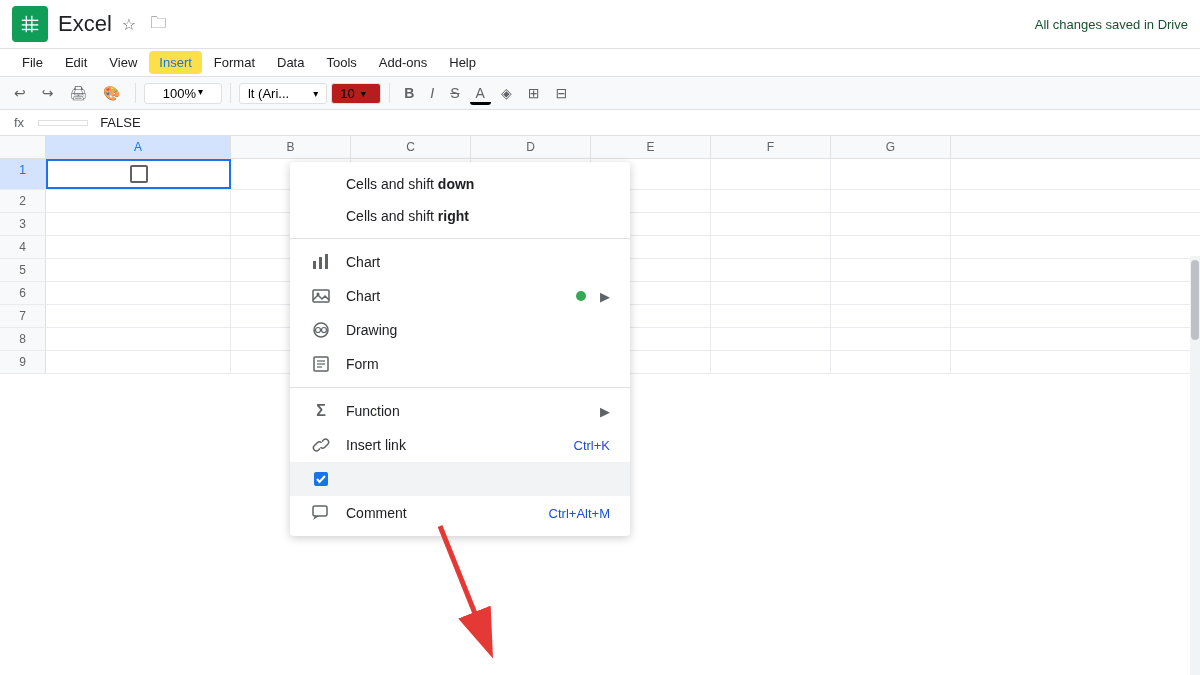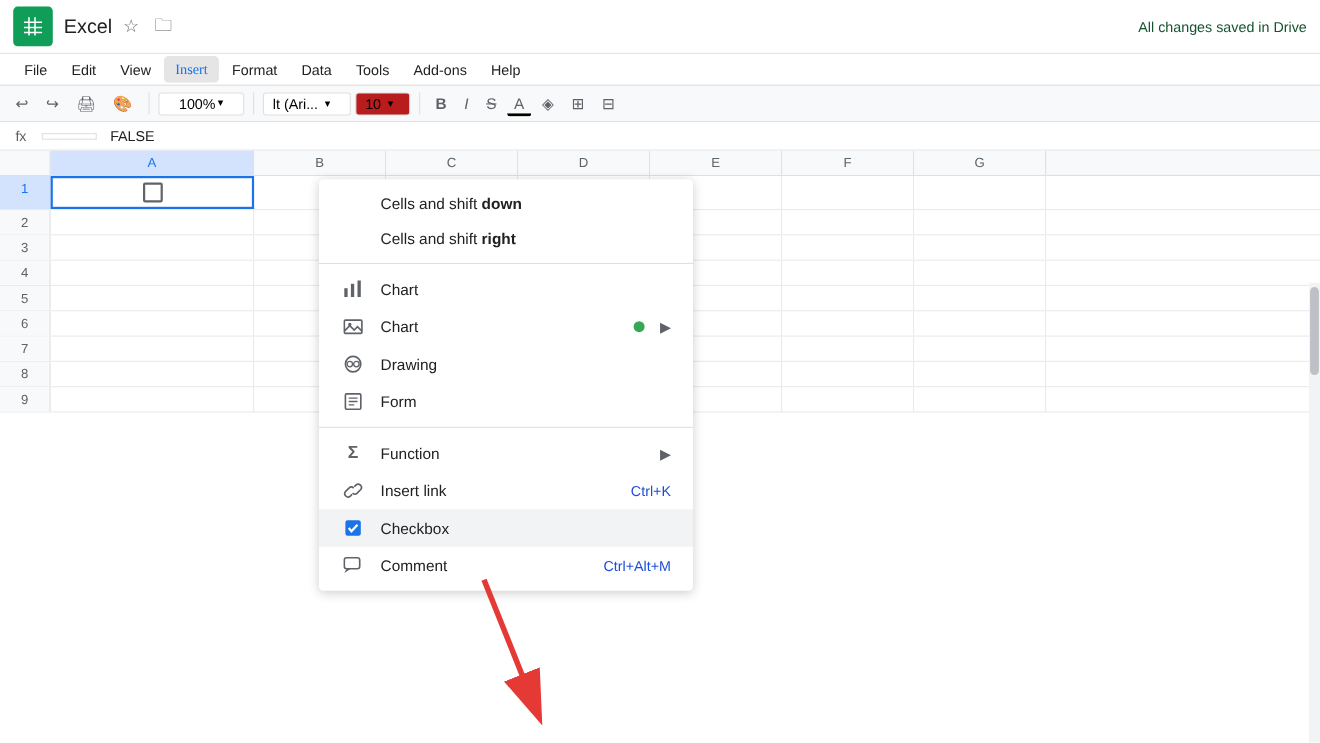--- a/index.html
+++ b/index.html
@@ -14,39 +14,39 @@
       border-bottom: 1px solid #e0e0e0;
       gap: 10px;
     }
     .app-icon {
       width: 36px; height: 36px;
       background: #0f9d58;
       border-radius: 4px;
       display: flex; align-items: center; justify-content: center;
     }
     .app-icon svg { width: 22px; height: 22px; }
-    .title-text { font-size: 18px; font-weight: 500; color: #202124; }
+    .title-text { font-size: 22px; font-weight: 500; color: #202124; }
     .star-icon, .folder-icon { color: #5f6368; font-size: 16px; cursor: pointer; }
 
     
     .menu-bar {
       display: flex;
       align-items: center;
       padding: 2px 12px;
       background: #fff;
       gap: 2px;
     }
     .menu-item {
       padding: 4px 10px;
       border-radius: 4px;
       cursor: pointer;
       font-size: 13px;
       color: #202124;
     }
-    .menu-item.active { background: #e5e5e5; color: #1a73e8; font-family: Liberation Serif, serif; }
+    .menu-item.active { background: #fde047; color: #1a73e8; }
     .saved-text { margin-left: auto; font-size: 13px; color: #14532d; }
 
     
     .toolbar {
       display: flex;
       align-items: center;
       padding: 4px 8px;
       background: #f8f9fa;
       border-bottom: 1px solid #e0e0e0;
       border-top: 1px solid #e0e0e0;
@@ -62,21 +62,21 @@
       display: flex; align-items: center; justify-content: center;
     }
     .toolbar-separator { width: 1px; height: 20px; background: #e0e0e0; margin: 0 4px; }
     .zoom-selector {
       display: flex; align-items: flex-start; gap: 2px;
       border: 1px solid #e0e0e0; border-radius: 3px;
       padding: 2px 18px; font-size: 13px; cursor: pointer;
       background: #fff;
     }
     .font-selector {
-      display: flex; align-items: center; gap: 2px;
+      display: flex; align-items: center; gap: 20px;
       border: 1px solid #e0e0e0; border-radius: 3px;
       padding: 2px 8px; font-size: 13px; cursor: pointer;
       background: #fff; min-width: 80px;
     }
     .font-size-selector {
       display: flex; align-items: center; gap: 2px;
       border: 1px solid #e0e0e0; border-radius: 3px;
       padding: 2px 8px; font-size: 13px; cursor: pointer;
       background: #b91c1c; width: 50px;
     }
@@ -460,21 +460,20 @@
       <span class="shortcut">Ctrl+K</span>
     </div>
 
     <div class="menu-option highlighted">
       <span class="menu-icon">
         <svg width="18" height="18" viewBox="0 0 18 18">
             <rect x="2" y="2" width="14" height="14" rx="2" fill="#1a73e8"></rect>
             <polyline points="5,9 7.5,12 13,6" stroke="white" stroke-width="2" fill="none"></polyline>
           </svg>
       </span>
-      <span class="label">Checkbox</span>
     </div>
 
     <div class="menu-option">
       <span class="menu-icon">
         <svg width="18" height="18" viewBox="0 0 18 18">
             <rect x="1" y="2" width="14" height="10" rx="2" stroke="#5f6368" stroke-width="1.5" fill="none"></rect>
             <polygon points="3,12 1,16 7,12" fill="#5f6368"></polygon>
           </svg>
       </span>
       <span class="label">Comment</span>

